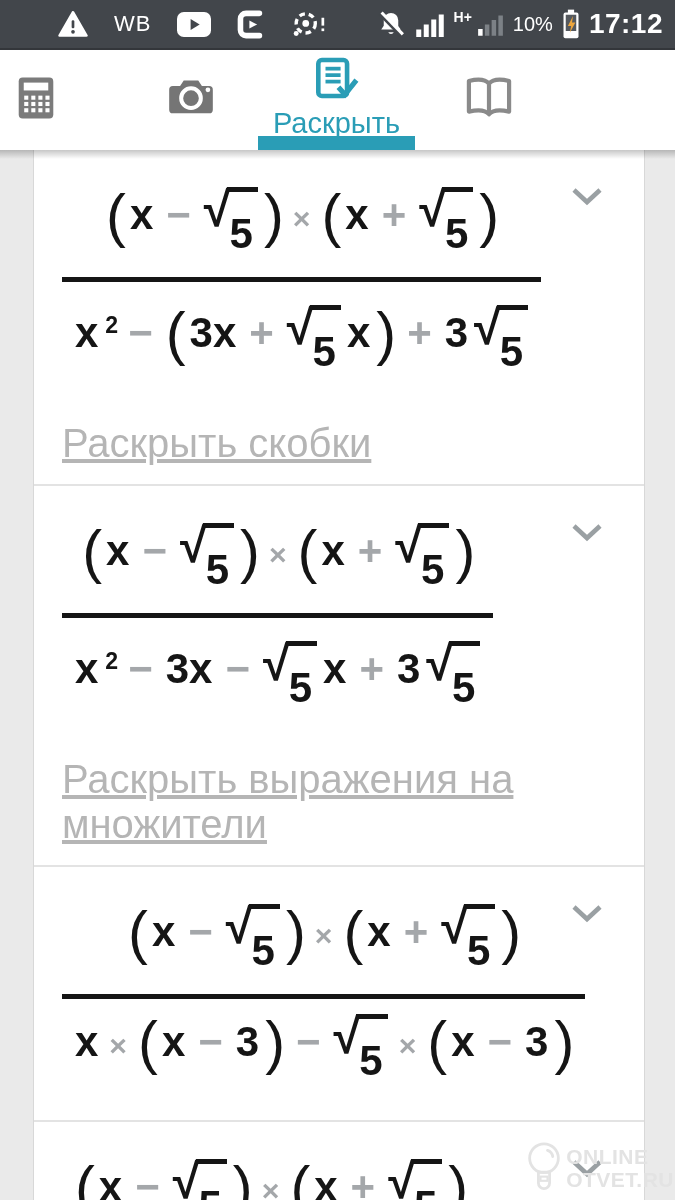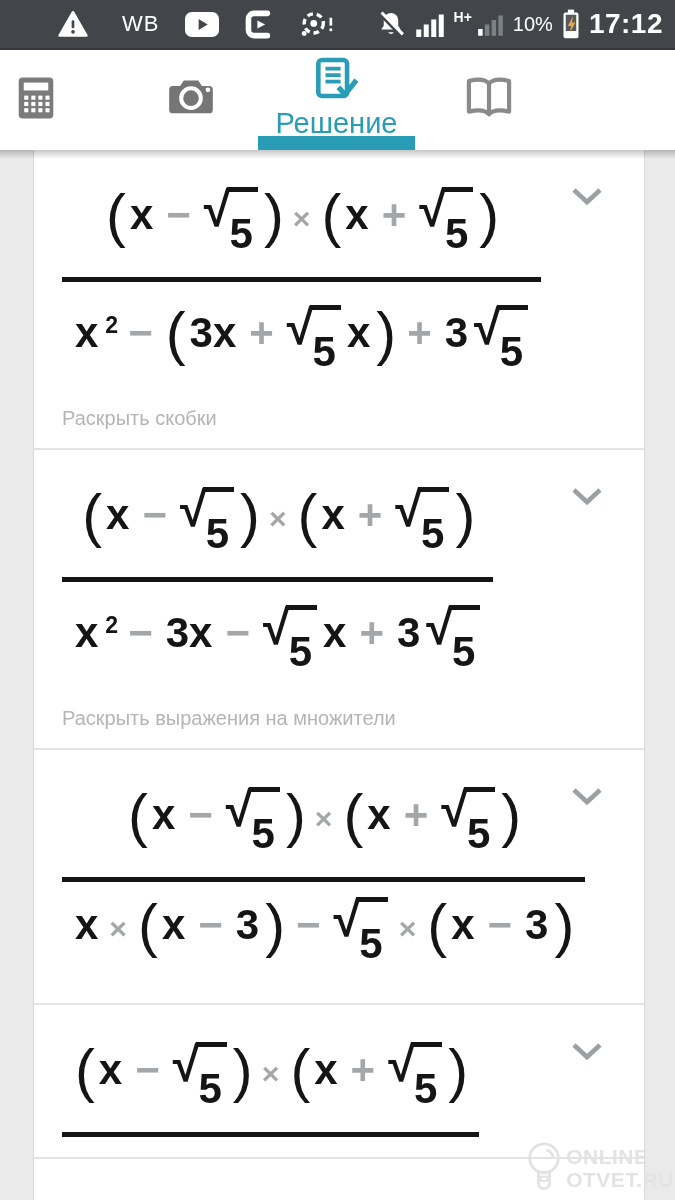--- a/index.html
+++ b/index.html
@@ -6,21 +6,21 @@
   * { box-sizing:border-box; margin:0; padding:0; }
   html,body { width:675px; height:1200px; overflow:hidden; }
   body { position:relative; font-family:"Liberation Sans", sans-serif; background:#fff; }
 
   
   .statusbar { position:absolute; top:0; left:0; width:675px; height:50px;
     background:var(--sb-bg); border-bottom:2px solid #33363a;
     display:flex; align-items:center; color:#fff; padding:0 12px 0 58px; }
   .sb-left { display:flex; align-items:center; gap:26px; }
   .sb-right { margin-left:auto; display:flex; align-items:center; gap:9px; }
-  .wb { font-size:22px; letter-spacing:1px; color:#fff;margin-left:8px; }
+  .wb { font-size:22px; letter-spacing:1px; color:#fff; }
   .nettype { font-size:14px; font-weight:bold; position:relative; top:-7px; margin-right:-4px; }
   .pct { font-size:20px; }
   .clock { font-size:28px; font-weight:bold; letter-spacing:0.5px;text-align:right; }
   .sb-icon { display:inline-flex; }
 
   
   .tabbar { position:absolute; top:50px; left:0; width:675px; height:100px; background:#fff; }
   .tab { position:absolute; display:flex; flex-direction:column; align-items:center; cursor:pointer; }
   .tab-calc   { left:16px;  top:26px; }
   .tab-camera { left:167px; top:26px; }
@@ -45,21 +45,21 @@
   .fbar { border-top:5px solid var(--ink); margin:2px 0; }
   .mrow > span { margin:0 3px; }
   .op { color:var(--op); margin:0 10px !important; }
   .op.mul { font-size:0.72em; margin:0 8px !important; }
   .par { font-weight:normal; font-size:1.42em; vertical-align:-0.12em; letter-spacing:-2px; }
   .sup { font-size:0.55em; vertical-align:0.6em; margin-left:4px; }
   .sqrt { display:inline-flex; align-items:flex-start; }
   .rsign { font-size:1.16em; line-height:1.05; margin-right:-4px; position:relative; top:-0.06em; }
   .rad { display:inline-block; border-top:5px solid var(--ink); padding:1px 5px 0 3px; }
 
-  .cap { margin-top:14px; font-size:20px; color:var(--cap); }
+  .cap { margin-top:28px; font-size:40px; color:var(--cap);text-decoration:underline; }
 
   
   .watermark { position:absolute; right:1px; bottom:0; z-index:7; display:flex; align-items:center; gap:1px;
     color:#e3e3e3;margin-top:43px; }
   .wm-text { font-size:21px; font-weight:bold; line-height:1.08; letter-spacing:0.5px; }
 </style>
 </head>
 <body>
 
 <div class="statusbar">
@@ -163,21 +163,21 @@
   <div class="tab tab-sol">
     <span>
       <svg width="46" height="44" viewBox="0 0 32 30">
           <rect x="3" y="2.5" width="20" height="25" rx="2.5" fill="none" stroke="#2a9db6" stroke-width="3.2"></rect>
           <line x1="8" y1="8.5" x2="18.5" y2="8.5" stroke="#2a9db6" stroke-width="2.6"></line>
           <line x1="8" y1="13" x2="18.5" y2="13" stroke="#2a9db6" stroke-width="2.6"></line>
           <line x1="8" y1="17.5" x2="18.5" y2="17.5" stroke="#2a9db6" stroke-width="2.6"></line>
           <path d="M17 21.5 l4.5 5 L29.5 16.5" fill="none" stroke="#2a9db6" stroke-width="3.6"></path>
         </svg>
     </span>
-    <span class="tab-label">Решение</span>
+    <span class="tab-label">Раскрыть</span>
   </div>
   <div class="tab tab-book">
     <span>
       <svg width="50" height="44" viewBox="0 0 26 23">
           <path d="M13 4 C11 1.6 7.5 1.4 2.5 2.6 V18.6 C7.5 17.4 11 17.6 13 20 C15 17.6 18.5 17.4 23.5 18.6 V2.6 C18.5 1.4 15 1.6 13 4 Z" fill="none" stroke="#8a8a8a" stroke-width="2.2" stroke-linejoin="round"></path>
           <path d="M13 4.5 V19.5" stroke="#8a8a8a" stroke-width="2.2"></path>
         </svg>
     </span>
   </div>
   <div class="tab-underline"></div>

